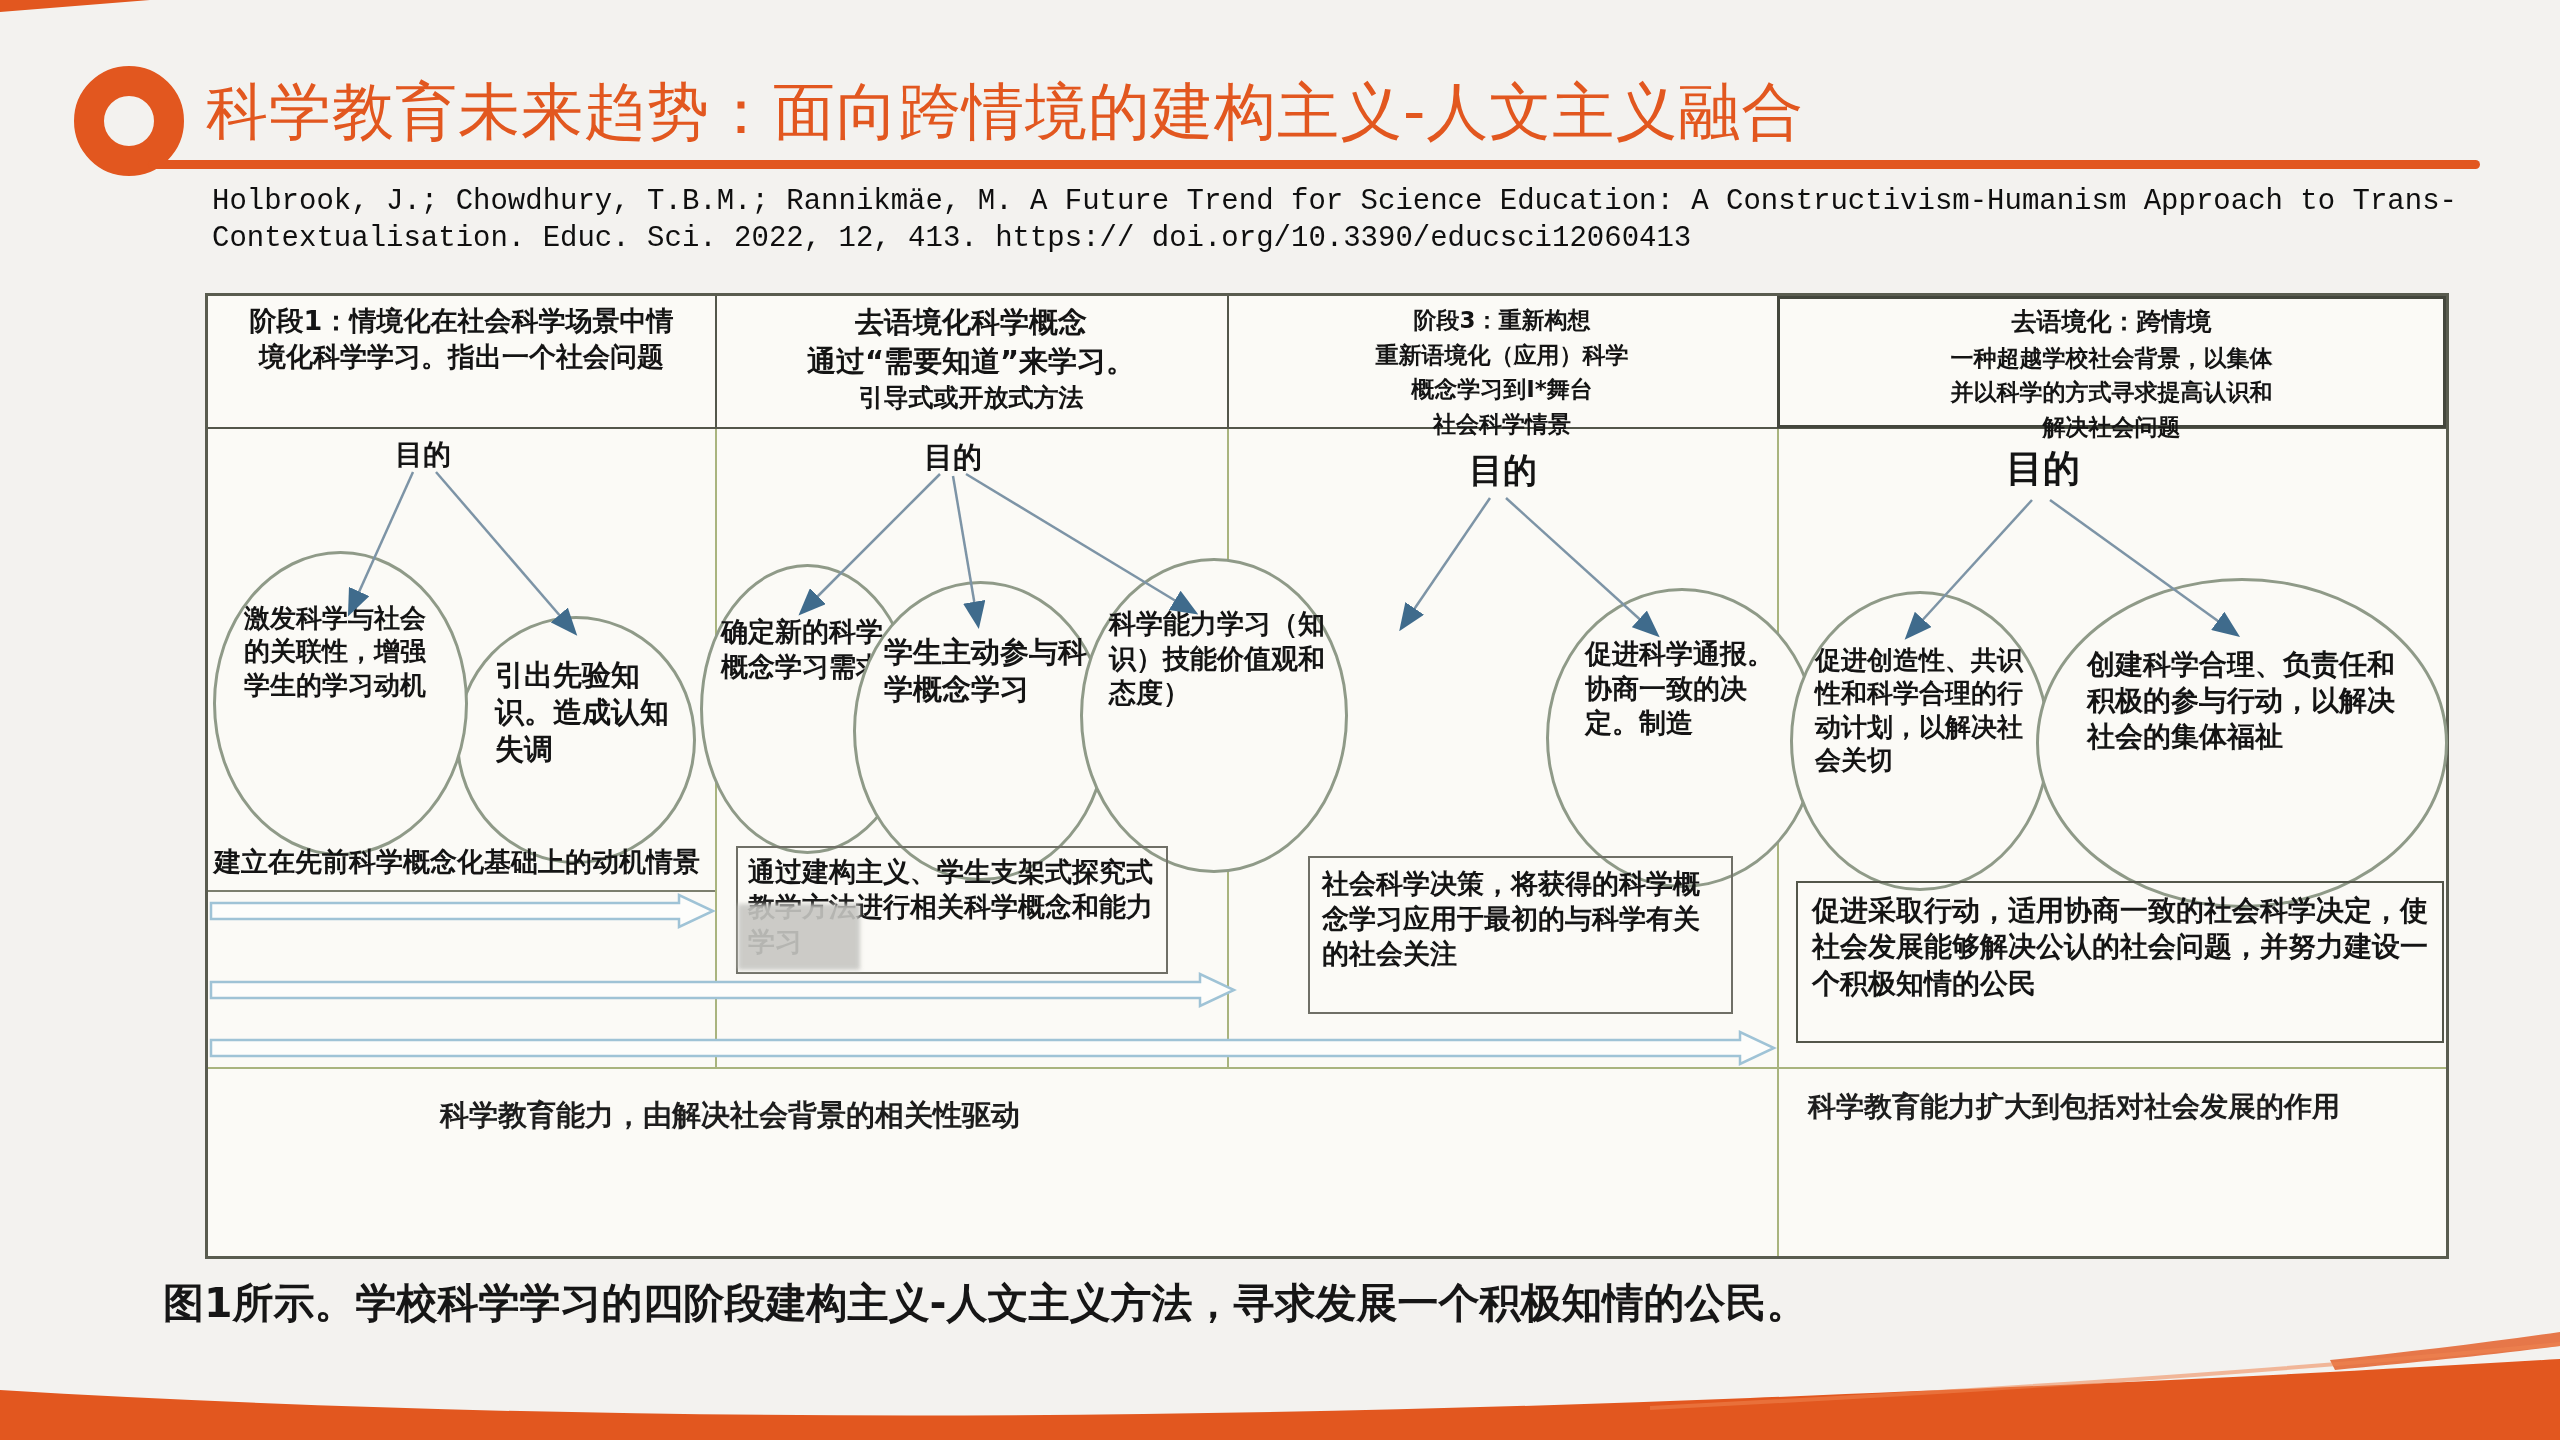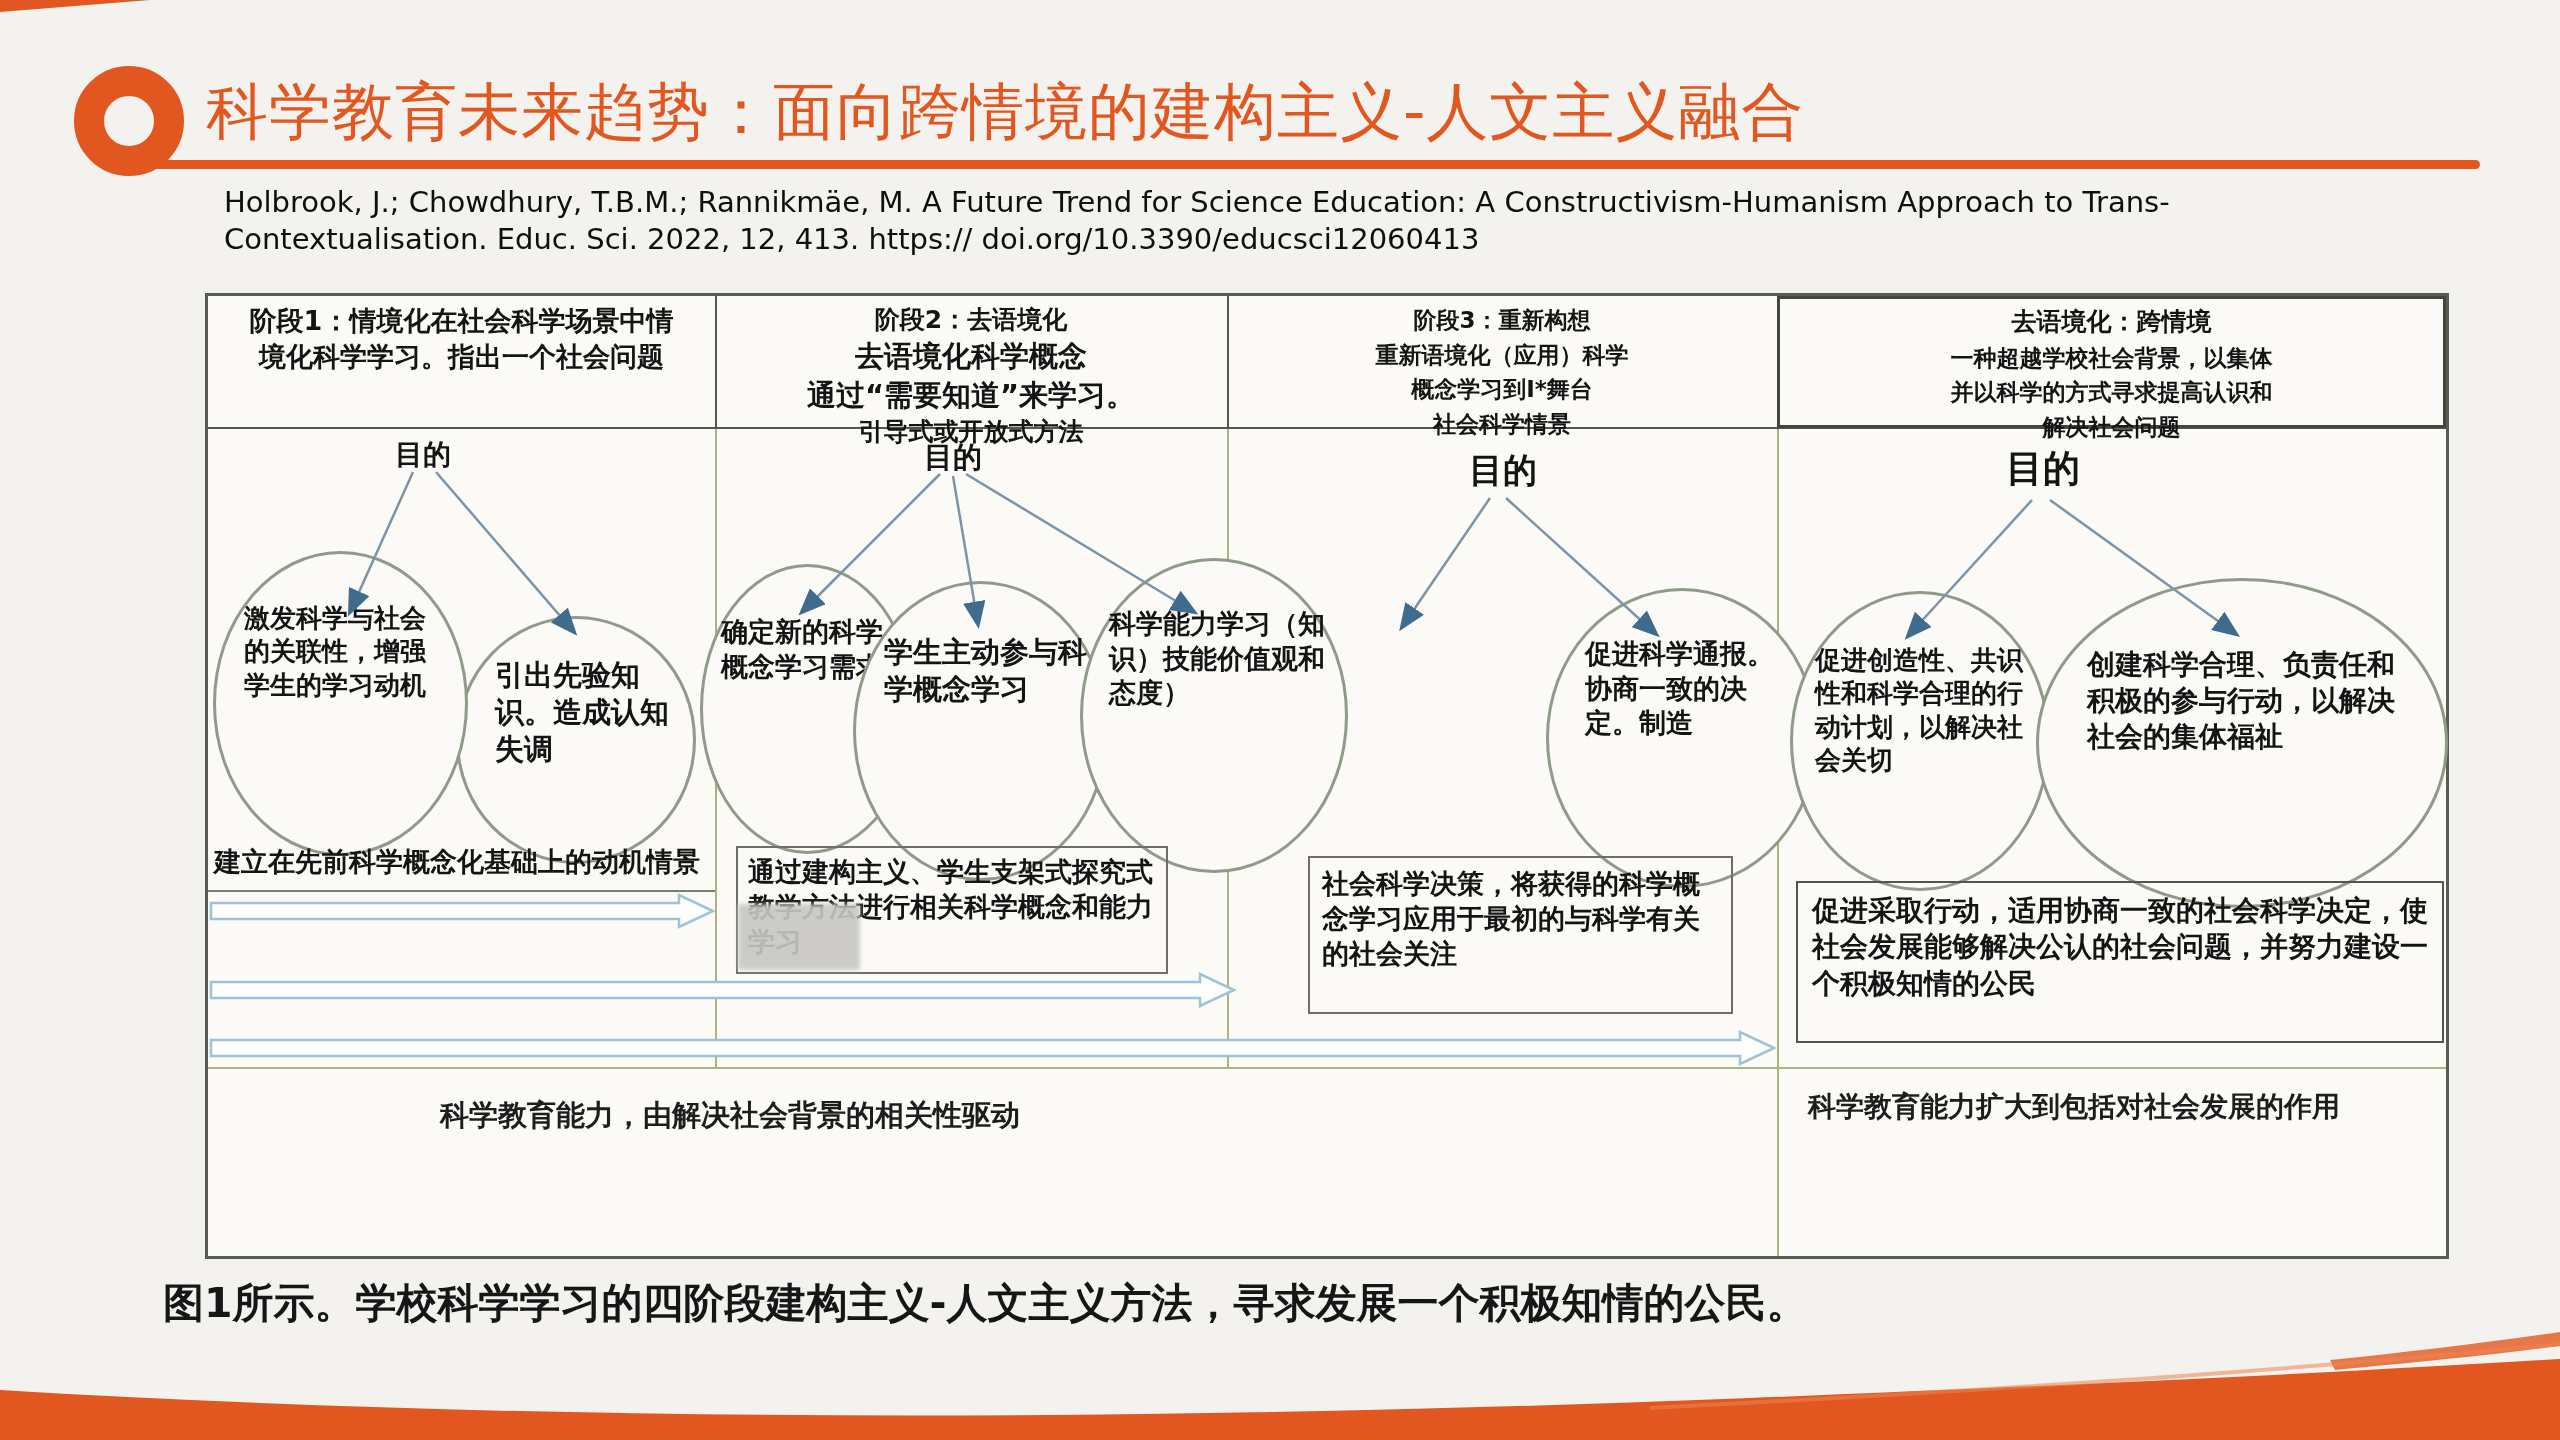--- a/index.html
+++ b/index.html
@@ -13,22 +13,22 @@
 
   
   .corner-wedge{position:absolute;left:0;top:0;width:150px;height:12px;
     background:#E2571F;clip-path:polygon(0 0,100% 0,0 100%);}
   .donut{position:absolute;left:74px;top:66px;width:110px;height:110px;
     box-sizing:border-box;border:30px solid #E2571F;border-radius:50%;background:#f3f2ef;}
   .title{position:absolute;left:206px;top:70px;width:2100px;
     font-size:62px;font-weight:normal;color:#E2571F;letter-spacing:1px;white-space:nowrap;}
   .title-rule{position:absolute;left:148px;top:160px;width:2332px;height:9px;
     background:#E2571F;border-radius:5px;}
-  .citation{position:absolute;left:224px;top:184px;width:2270px;
-    font-size:29px;line-height:1.26;color:#0f0f0f;}
+  .citation{position:absolute;left:212px;top:184px;width:2270px;
+    font-size:29px;line-height:1.26;color:#0f0f0f;font-family:Liberation Mono, monospace;}
   .citation span{display:block;}
 
   
   .figure{position:absolute;left:205px;top:293px;width:2238px;height:960px;
     background:#fbfaf6;border:3px solid #595c4f;box-sizing:content-box;}
   .vline{position:absolute;top:0;width:2px;background:#a9b47e;}
   .vdark{position:absolute;top:0;width:2px;height:132px;background:#53564a;}
   .hline{position:absolute;height:2px;background:#a9b47e;}
   .hdark{position:absolute;height:2px;background:#53564a;}
   .hdr{position:absolute;top:7px;text-align:center;font-weight:bold;line-height:1.35;}
@@ -76,21 +76,20 @@
     <div class="hdark" style="left:0;top:131px;width:2238px;"></div>
     <div class="hline" style="left:0;top:771px;width:2238px;"></div>
     <div class="hdark" style="left:0;top:594px;width:507px;background:#7c7f6e;"></div>
     <div class="col4-frame" style="left:1569px;top:0;width:669px;height:132px;"></div>
 
     <div class="hdr" style="left:0;width:507px;font-size:27px;">
       <div>阶段1：情境化在社会科学场景中情</div>
       <div>境化科学学习。指出一个社会问题</div>
     </div>
     <div class="hdr" style="left:507px;width:512px;font-size:25px;">
-      <div>阶段2：去语境化</div>
       <div style="font-size:29px;">去语境化科学概念</div>
       <div style="font-size:29px;">通过“需要知道”来学习。</div>
       <div>引导式或开放式方法</div>
     </div>
     <div class="hdr" style="left:1019px;width:550px;font-size:23px;line-height:1.5;">
       <div>阶段3：重新构想</div>
       <div>重新语境化（应用）科学</div>
       <div>概念学习到I*舞台</div>
       <div>社会科学情景</div>
     </div>

